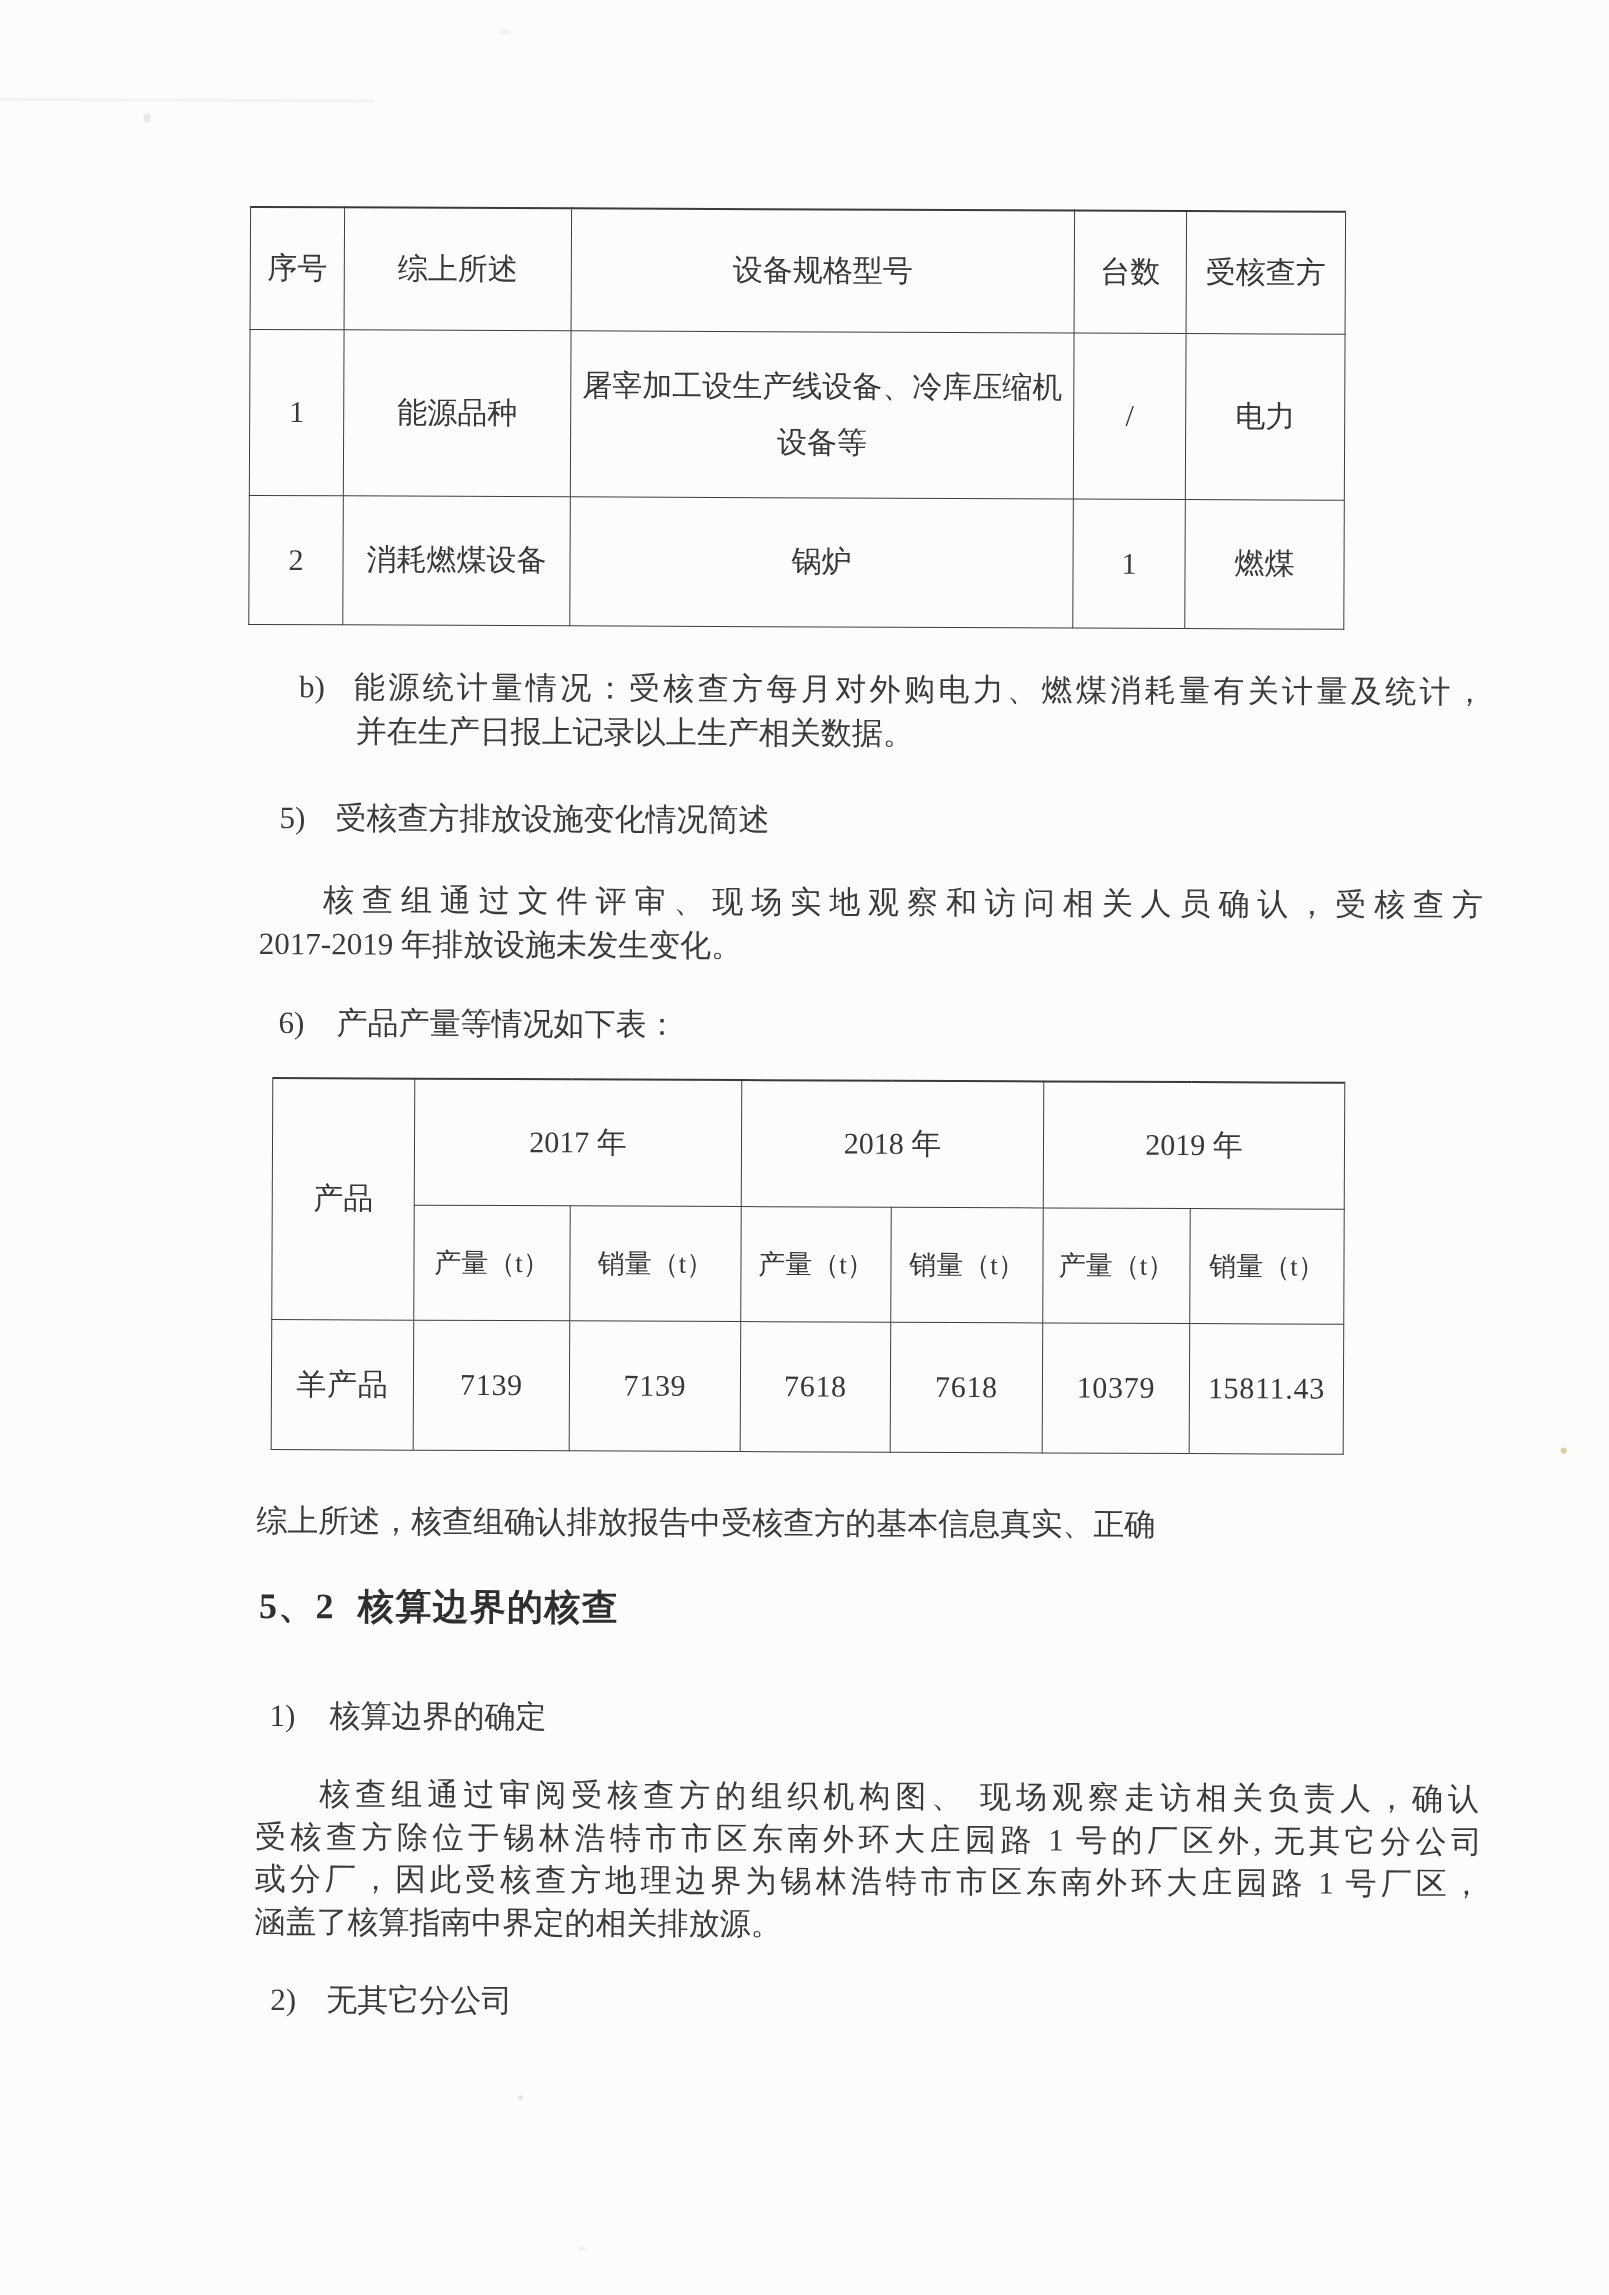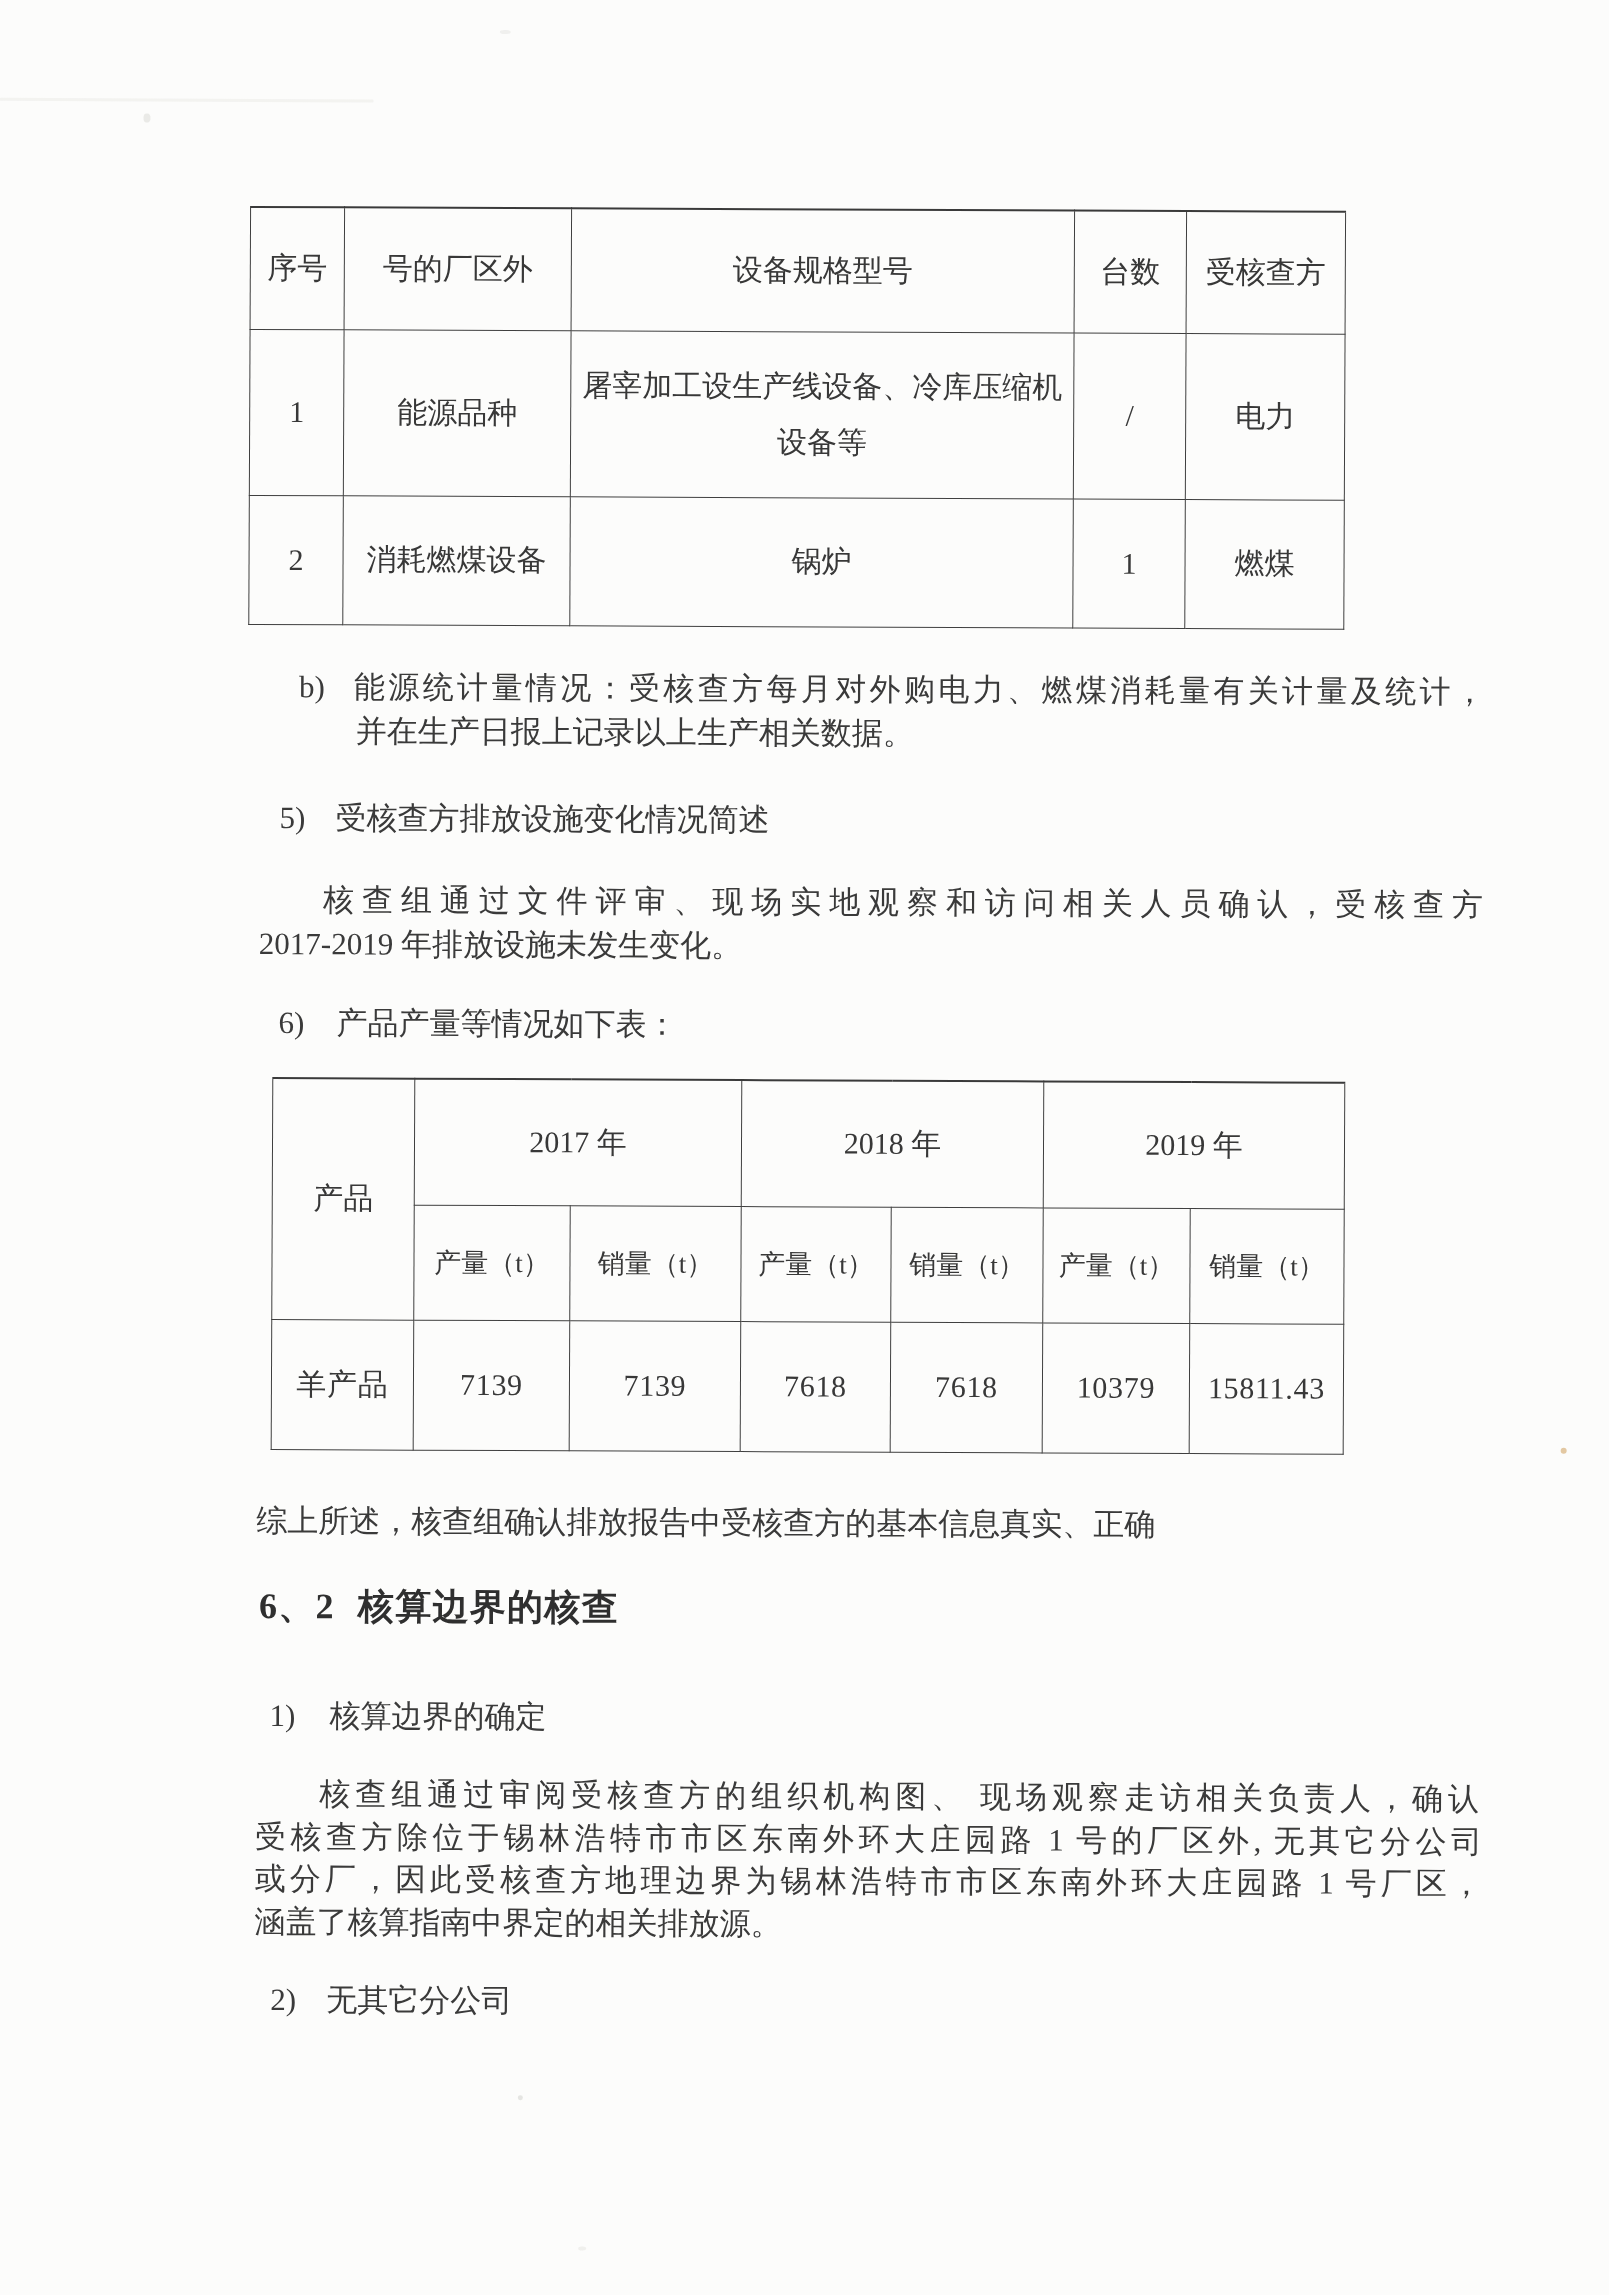--- a/index.html
+++ b/index.html
@@ -70,21 +70,21 @@
       <colgroup>
         <col style="width:94px">
           <col style="width:227px">
           <col style="width:503px">
         <col style="width:112px">
           <col style="width:159px">
       </colgroup>
       <tbody>
           <tr style="height:122px">
         <td>序号</td>
-        <td>号的厂区外</td>
+        <td>综上所述</td>
         <td>设备规格型号</td>
         <td>台数</td>
         <td>受核查方</td>
       </tr>
       <tr style="height:166px">
         <td>1</td>
         <td>能源品种</td>
         <td class="spec-cell">屠宰加工设生产线设备、冷库压缩机设备等</td>
         <td>/</td>
         <td>电力</td>
@@ -145,21 +145,21 @@
         <td>7618</td>
         <td>10379</td>
         <td>15811.43</td>
       </tr>
     </tbody>
       </table>
 
     <div class="txt" style="left:263px;top:1502px;">综上所述，核查组确认排放报告中受核查方的基本信息真实、正确</div>
 
     <div class="heading" style="left:266px;top:1582px;">
-      <span>6、2</span>
+      <span>5、2</span>
       <span>核算边界的核查</span>
     </div>
 
     <div class="txt" style="left:277px;top:1697px;">1)</div>
     <div class="txt" style="left:337px;top:1697px;">核算边界的确定</div>
 
     <div class="txt fill" style="left:327px;top:1775px;width:1160px;">核查组通过审阅受核查方的组织机构图、 现场观察走访相关负责人，确认</div>
     <div class="txt fill" style="left:263px;top:1818px;width:1227px;">受核查方除位于锡林浩特市市区东南外环大庄园路 1 号的厂区外, 无其它分公司</div>
     <div class="txt fill" style="left:263px;top:1860px;width:1227px;">或分厂，因此受核查方地理边界为锡林浩特市市区东南外环大庄园路 1 号厂区，</div>
     <div class="txt" style="left:263px;top:1903px;">涵盖了核算指南中界定的相关排放源。</div>

